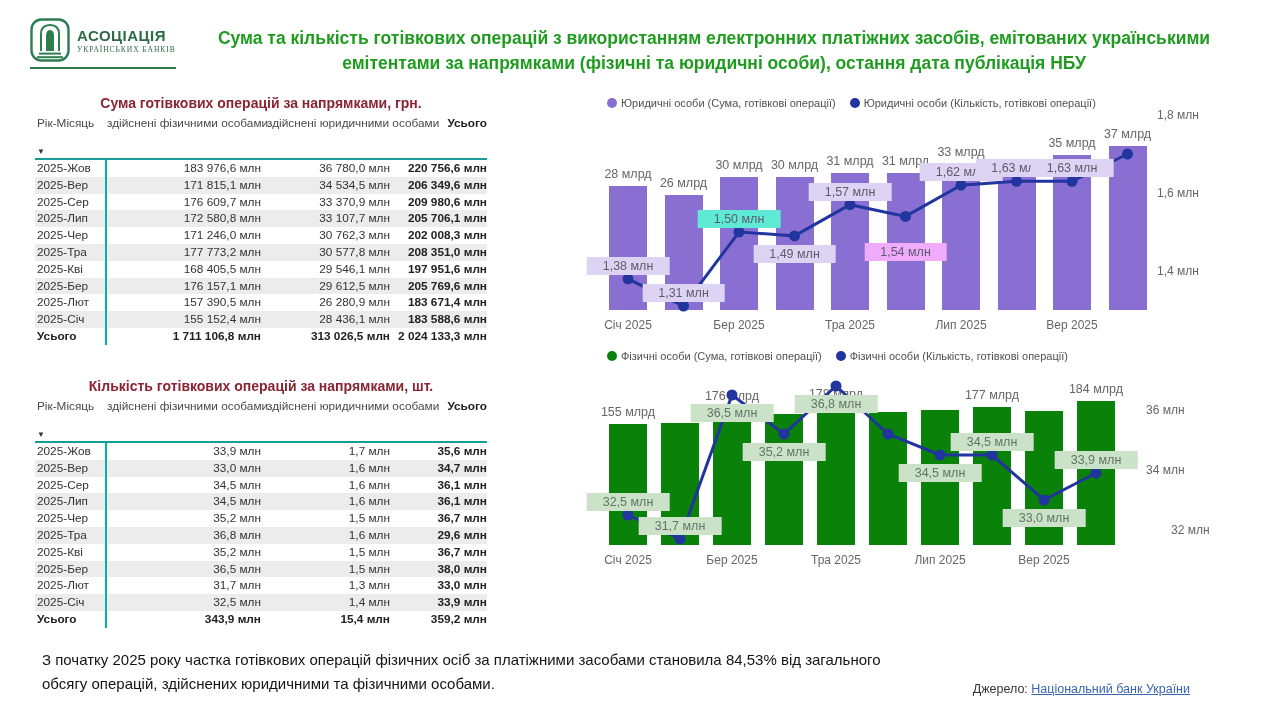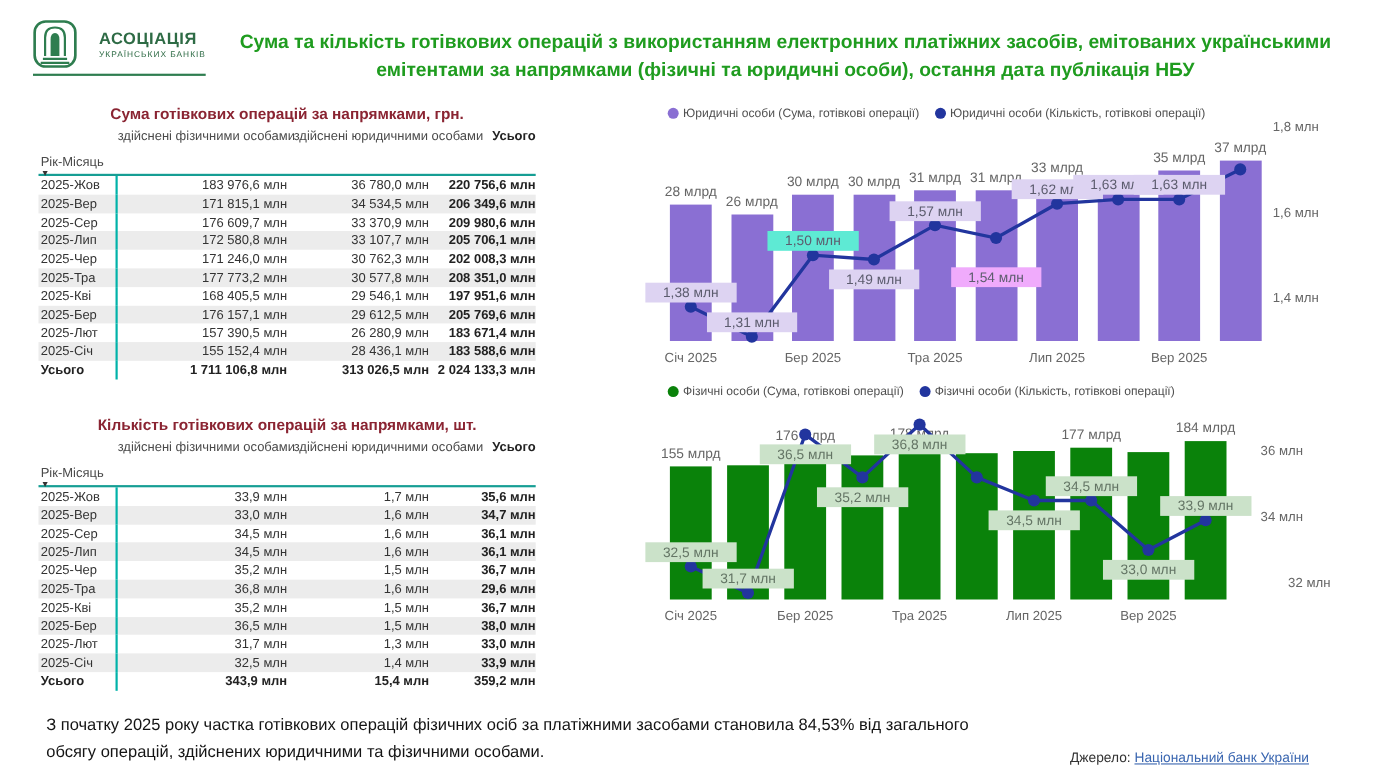--- a/index.html
+++ b/index.html
@@ -1,40 +1,40 @@
 <!DOCTYPE html>
 <html><head>
 <meta charset="utf-8">
 <style>
   html,body{margin:0;padding:0;background:#fff;}
   .page{position:relative;width:1270px;height:713px;background:#fff;overflow:hidden;
         font-family:"Liberation Sans",sans-serif;}
   
-  .logo{position:absolute;left:30px;top:18px;display:flex;align-items:center;gap:20px;
+  .logo{position:absolute;left:30px;top:18px;display:flex;align-items:center;gap:7px;
         padding-bottom:5px;border-bottom:2.5px solid #2e7d4f;}
   .logo-text{color:#2e6b45;}
   .logo-l1{font-size:15px;font-weight:bold;letter-spacing:.5px;}
-  .logo-l2{font-size:7.6px;letter-spacing:.9px;margin-top:1px;}
+  .logo-l2{font-size:7.6px;letter-spacing:.9px;margin-top:1px;font-family:Liberation Serif, serif;}
   .main-title{position:absolute;left:178px;top:26px;width:1072px;text-align:center;
         color:#1f9c1f;font-size:17.5px;font-weight:600;line-height:25px;}
   
   .panel{position:absolute;width:452px;}
   #panel0{left:35px;top:95px;}
   #panel1{left:35px;top:378px;}
   .tbl-title{text-align:center;color:#8a2432;font-weight:bold;font-size:14px;margin-bottom:3px;}
   .tbl{font-size:11.8px;color:#333;}
   .thead{display:flex;border-bottom:2px solid #169e94;color:#4a4a4a;height:44px;}
   .hc{padding-top:2px;box-sizing:border-box;}
   .c0{width:72px;box-sizing:border-box;padding-left:2px;white-space:nowrap;}
   .c1{width:160px;text-align:right;padding-right:6px;box-sizing:border-box;white-space:nowrap;}
   .c2{width:127px;text-align:right;padding-right:4px;box-sizing:border-box;white-space:nowrap;}
   .c3{width:93px;text-align:right;box-sizing:border-box;white-space:nowrap;}
   .hc.c1,.hc.c2{text-align:center;line-height:15px;}
   .hc.c3{font-weight:bold;color:#222;}
-  .hc.c0{display:flex;flex-direction:column;justify-content:space-between;padding-bottom:2px;margin-top:24px;}
+  .hc.c0{display:flex;flex-direction:column;justify-content:space-between;padding-bottom:2px;}
   .sort-arrow{font-size:8px;color:#333;line-height:8px;cursor:pointer;}
   .row{display:flex;height:16.8px;line-height:16.8px;}
   .row .c0{border-right:2px solid #00b2a9;}
   .row.alt{background:#ececec;}
   .row .c3{font-weight:bold;color:#222;}
   .row.total{font-weight:bold;color:#222;}
   
   .legend{position:absolute;display:flex;gap:14px;font-size:11px;color:#505050;align-items:flex-end;}
   #legend0{left:607px;top:97px;}
   #legend1{left:607px;top:350px;}

